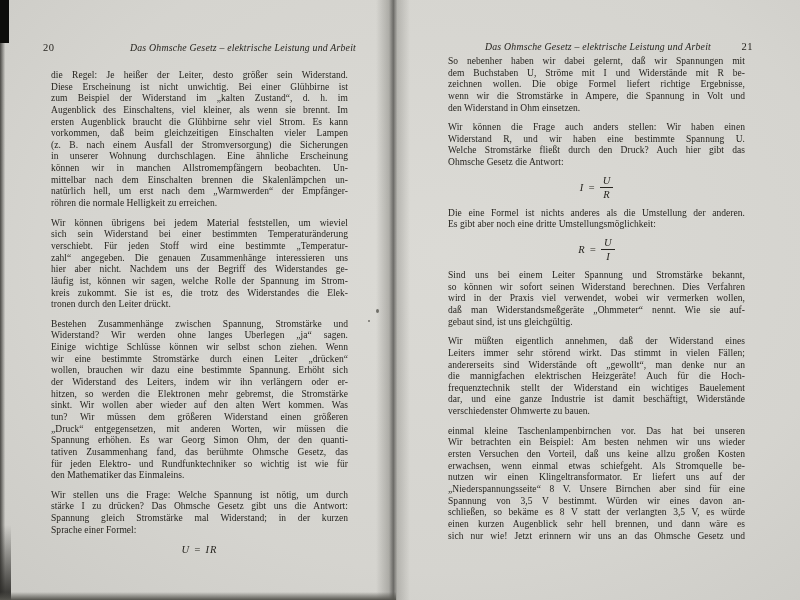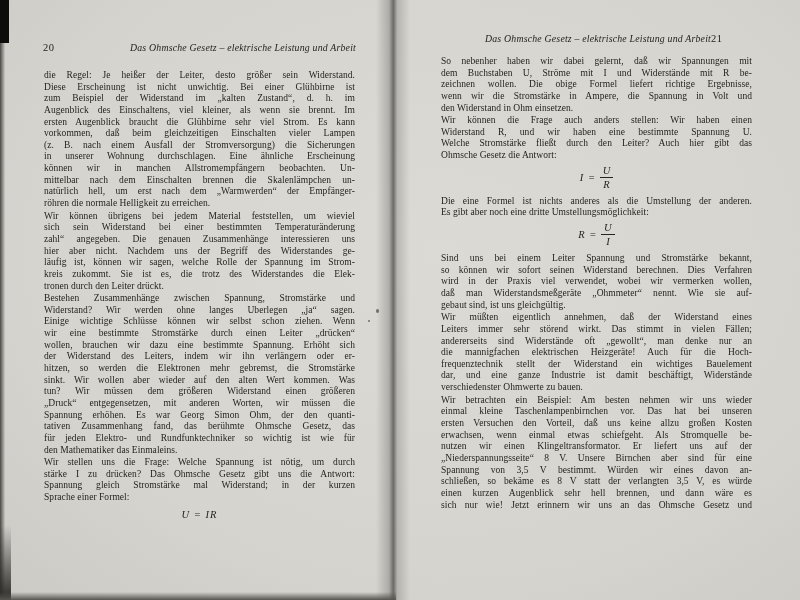--- a/index.html
+++ b/index.html
@@ -10,24 +10,24 @@
     color:#26241f;
     -webkit-font-smoothing:antialiased;
   }
   .page{position:absolute;width:313px;}
   #left-page{left:43px;top:42px;}
   #right-page{left:440px;top:33px;}
   .page-header{display:flex;align-items:baseline;font-size:9.8px;height:13px;margin-bottom:0;}
   #left-page .page-header{margin-bottom:15px;}
   #right-page .page-header{margin-bottom:10px;}
   .pagenum{font-size:10.5px;font-style:normal;width:42px;letter-spacing:0.5px;}
-  #right-page .pagenum{text-align:left;}
+  #right-page .pagenum{text-align:right;margin-top:8px;}
   .running-title{flex:1;text-align:right;font-style:italic;letter-spacing:0.2px;white-space:nowrap;}
   .page-body{width:313px;}
-  .para{margin:1px;}
+  .para{margin:8px;}
   .line{
     font-size:9.5px;line-height:11.65px;height:11.65px;
     text-align:justify;text-align-last:justify;
     white-space:normal;overflow:hidden;letter-spacing:0.05px;
   }
   .line.last{text-align-last:left;}
   .formula{
     text-align:center;font-style:italic;font-size:10.5px;
     margin:5px 0 6px;letter-spacing:1px;
   }
@@ -69,20 +69,21 @@
           <div class="line">(z. B. nach einem Ausfall der Stromversorgung) die Sicherungen</div>
           <div class="line">in unserer Wohnung durchschlagen. Eine ähnliche Erscheinung</div>
           <div class="line">können wir in manchen Allstromempfängern beobachten. Un-</div>
           <div class="line">mittelbar nach dem Einschalten brennen die Skalenlämpchen un-</div>
           <div class="line">natürlich hell, um erst nach dem „Warmwerden“ der Empfänger-</div>
           <div class="line last">röhren die normale Helligkeit zu erreichen.</div>
         </div>
         <div class="para">
           <div class="line">Wir können übrigens bei jedem Material feststellen, um wieviel</div>
           <div class="line">sich sein Widerstand bei einer bestimmten Temperaturänderung</div>
+          <div class="line">verschiebt. Für jeden Stoff wird eine bestimmte „Temperatur-</div>
           <div class="line">zahl“ angegeben. Die genauen Zusammenhänge interessieren uns</div>
           <div class="line">hier aber nicht. Nachdem uns der Begriff des Widerstandes ge-</div>
           <div class="line">läufig ist, können wir sagen, welche Rolle der Spannung im Strom-</div>
           <div class="line">kreis zukommt. Sie ist es, die trotz des Widerstandes die Elek-</div>
           <div class="line last">tronen durch den Leiter drückt.</div>
         </div>
         <div class="para">
           <div class="line">Bestehen Zusammenhänge zwischen Spannung, Stromstärke und</div>
           <div class="line">Widerstand? Wir werden ohne langes Überlegen „ja“ sagen.</div>
           <div class="line">Einige wichtige Schlüsse können wir selbst schon ziehen. Wenn</div>
@@ -117,21 +118,21 @@
         <div class="para">
           <div class="line">So nebenher haben wir dabei gelernt, daß wir Spannungen mit</div>
           <div class="line">dem Buchstaben U, Ströme mit I und Widerstände mit R be-</div>
           <div class="line">zeichnen wollen. Die obige Formel liefert richtige Ergebnisse,</div>
           <div class="line">wenn wir die Stromstärke in Ampere, die Spannung in Volt und</div>
           <div class="line last">den Widerstand in Ohm einsetzen.</div>
         </div>
         <div class="para">
           <div class="line">Wir können die Frage auch anders stellen: Wir haben einen</div>
           <div class="line">Widerstand R, und wir haben eine bestimmte Spannung U.</div>
-          <div class="line">Welche Stromstärke fließt durch den Leiter? Auch hier gibt das</div>
+          <div class="line">Welche Stromstärke fließt durch den Druck? Auch hier gibt das</div>
           <div class="line last">Ohmsche Gesetz die Antwort:</div>
         </div>
         <div class="formula"><span>I = </span><span class="frac"><span class="num">U</span><span class="den">R</span></span></div>
         <div class="para">
           <div class="line">Die eine Formel ist nichts anderes als die Umstellung der anderen.</div>
           <div class="line last">Es gibt aber noch eine dritte Umstellungsmöglichkeit:</div>
         </div>
         <div class="formula"><span>R = </span><span class="frac"><span class="num">U</span><span class="den">I</span></span></div>
         <div class="para">
           <div class="line">Sind uns bei einem Leiter Spannung und Stromstärke bekannt,</div>
@@ -143,22 +144,22 @@
         <div class="para">
           <div class="line">Wir müßten eigentlich annehmen, daß der Widerstand eines</div>
           <div class="line">Leiters immer sehr störend wirkt. Das stimmt in vielen Fällen;</div>
           <div class="line">andererseits sind Widerstände oft „gewollt“, man denke nur an</div>
           <div class="line">die mannigfachen elektrischen Heizgeräte! Auch für die Hoch-</div>
           <div class="line">frequenztechnik stellt der Widerstand ein wichtiges Bauelement</div>
           <div class="line">dar, und eine ganze Industrie ist damit beschäftigt, Widerstände</div>
           <div class="line last">verschiedenster Ohmwerte zu bauen.</div>
         </div>
         <div class="para">
+          <div class="line">einmal kleine Taschenlampenbirnchen vor. Das hat bei unseren</div>
           <div class="line">Wir betrachten ein Beispiel: Am besten nehmen wir uns wieder</div>
-          <div class="line">einmal kleine Taschenlampenbirnchen vor. Das hat bei unseren</div>
           <div class="line">ersten Versuchen den Vorteil, daß uns keine allzu großen Kosten</div>
           <div class="line">erwachsen, wenn einmal etwas schiefgeht. Als Stromquelle be-</div>
           <div class="line">nutzen wir einen Klingeltransformator. Er liefert uns auf der</div>
           <div class="line">„Niederspannungsseite“ 8 V. Unsere Birnchen aber sind für eine</div>
           <div class="line">Spannung von 3,5 V bestimmt. Würden wir eines davon an-</div>
           <div class="line">schließen, so bekäme es 8 V statt der verlangten 3,5 V, es würde</div>
           <div class="line">einen kurzen Augenblick sehr hell brennen, und dann wäre es</div>
           <div class="line">sich nur wie! Jetzt erinnern wir uns an das Ohmsche Gesetz und</div>
         </div>
       </div>

